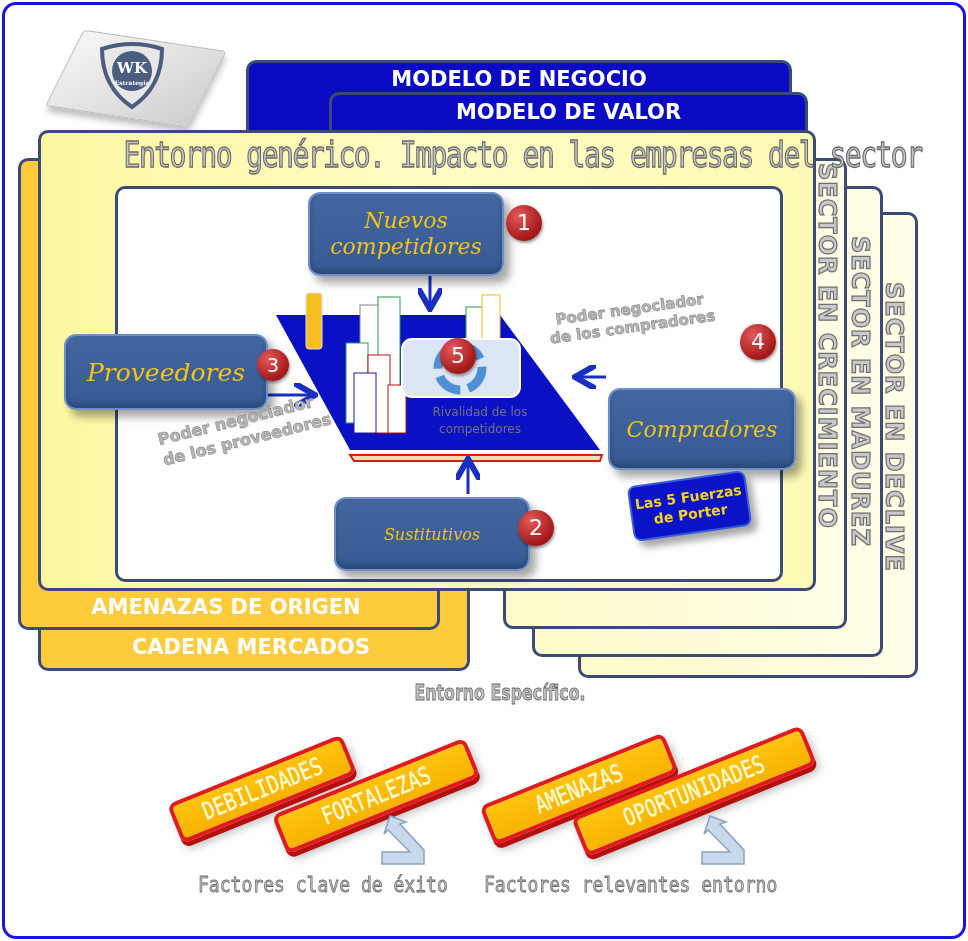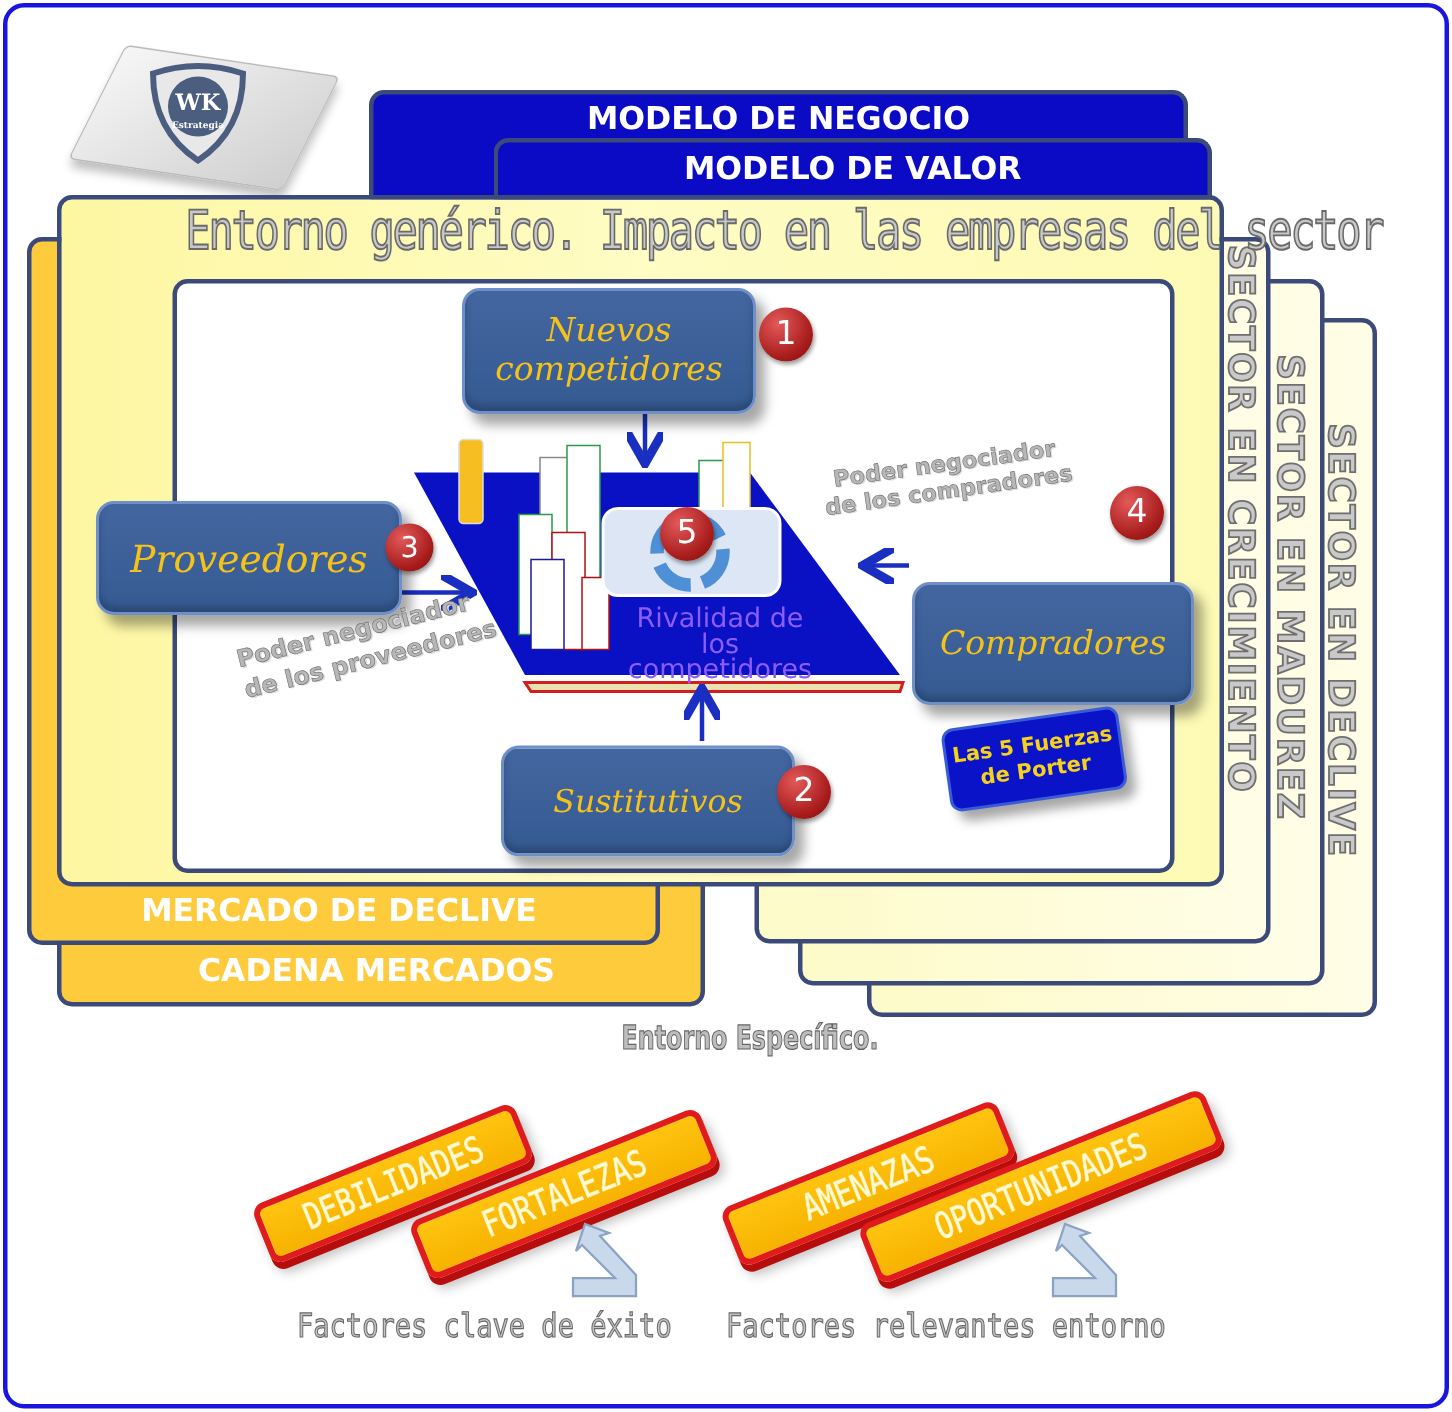--- a/index.html
+++ b/index.html
@@ -35,21 +35,21 @@
   .title-generico { left:38px; top:134px; width:778px; text-align:center; font-family:"DejaVu Sans Mono", monospace; font-size:36px; color:#c8c8c8; -webkit-text-stroke:1.3px #6a6a6a; transform:scaleX(0.78); transform-origin:center; letter-spacing:-2px; white-space:nowrap; }
 
   
   .inner { left:115px; top:186px; width:662px; height:390px; background:#fff; border:3px solid #3b4a78; border-radius:10px; }
 
   
   .force { background:linear-gradient(180deg,#4466a0,#355a92); border:2px solid #6f8fc8; border-radius:12px; box-shadow:6px 7px 8px rgba(0,0,0,0.35), inset 0 -4px 5px rgba(0,0,0,0.2); color:#f5c218; font-family:"DejaVu Serif", serif; font-style:italic; text-align:center; display:flex; align-items:center; justify-content:center; }
   .f-nuevos { left:308px; top:192px; width:192px; height:80px; font-size:22px; line-height:26px; }
   .f-prov { left:64px; top:334px; width:200px; height:72px; font-size:25px; }
   .f-comp { left:608px; top:388px; width:184px; height:78px; font-size:22px; }
-  .f-sust { left:334px; top:497px; width:192px; height:70px; font-size:21px; }
+  .f-sust { left:334px; top:497px; width:192px; height:70px; font-size:16px; }
 
   .badge { width:36px; height:36px; border-radius:50%; background:radial-gradient(circle at 35% 30%,#e35a5a,#a81c1c 65%,#7a0f0f); color:#fff; font-family:"DejaVu Sans", sans-serif; font-size:22px; text-align:center; line-height:36px; box-shadow:1px 2px 3px rgba(0,0,0,0.4); }
 
   .grey-label { font-family:"DejaVu Sans", sans-serif; font-size:15px; color:#b7b7b7; -webkit-text-stroke:0.4px #6f6f6f; font-weight:bold; line-height:18px; text-shadow:1px 1px 0 #ddd; }
 
   
   .entorno-esp { left:380px; top:680px; width:240px; text-align:center; font-family:"DejaVu Sans", sans-serif; font-weight:bold; font-size:22px; color:#bdbdbd; -webkit-text-stroke:0.8px #666; transform:scaleX(0.72); }
   .swot { background:linear-gradient(180deg,#ffc410,#f7b200); border:4px solid #e01b1b; border-radius:8px; box-shadow:0 5px 0 #b80d0d, 2px 8px 8px rgba(0,0,0,0.25); color:#fffbe0; font-family:"DejaVu Sans Mono", monospace; font-size:24px; text-align:center; line-height:34px; letter-spacing:0; transform:rotate(-22deg); -webkit-text-stroke:0.6px #fff3b0; }
   .swot span { display:inline-block; transform:scaleX(0.8); }
   .factor { font-family:"DejaVu Sans Mono", monospace; font-size:22px; color:#c4c4c4; -webkit-text-stroke:0.8px #6a6a6a; transform:scaleX(0.82); transform-origin:left; white-space:nowrap; }
@@ -75,21 +75,21 @@
 <div class="abs sector sector-c3"></div>
 <div class="abs sector sector-c2"></div>
 <div class="abs sector sector-c1"></div>
 <div class="abs vert" style="left:813px; top:163px;">SECTOR EN CRECIMIENTO</div>
 <div class="abs vert" style="left:846px; top:236px;">SECTOR EN MADUREZ</div>
 <div class="abs vert" style="left:880px; top:282px;">SECTOR EN DECLIVE</div>
 
 <div class="abs mercado otros"></div>
 <div class="abs mercado origen"></div>
 <div class="abs mercado otros-label" style="background:none;border:none;">CADENA MERCADOS</div>
-<div class="abs mercado origen-label" style="background:none;border:none;">MERCADO DE DECLIVE</div>
+<div class="abs mercado origen-label" style="background:none;border:none;">AMENAZAS DE ORIGEN</div>
 
 <div class="abs generico"></div>
 <div class="abs title-generico">Entorno genérico. Impacto en las empresas del sector</div>
 
 <div class="abs inner"></div>
 
 <svg class="abs" style="left:270px; top:285px;" width="340" height="180">
   <polygon points="80,170 332,170 330,176 84,176" fill="#e8e2b0" stroke="#d21e1e" stroke-width="2"></polygon>
   <polygon points="6,30 230,30 330,165 80,165" fill="#0a10c4"></polygon>
   <rect x="36" y="8" width="16" height="56" rx="3" fill="#f7be22" stroke="#ddd"></rect>
@@ -104,21 +104,21 @@
   </g>
   <g>
     <rect x="196" y="22" width="18" height="36" fill="#fff" stroke="#2a9a4a"></rect>
     <rect x="212" y="10" width="18" height="48" fill="#fff" stroke="#e6c020"></rect>
   </g>
 
   <rect x="132" y="54" width="118" height="58" rx="10" fill="#dde6f4" stroke="#fff" stroke-width="2"></rect>
   <circle cx="190" cy="83" r="22" fill="none" stroke="#4f8fd6" stroke-width="9" stroke-dasharray="26 8"></circle>
 </svg>
 <div class="abs badge" style="left:440px; top:338px;">5</div>
-<div class="abs" style="left:410px; top:404px; width:140px; text-align:center; color:#8b5cf6; font-size:18px; line-height:17px; font-family:'DejaVu Sans', sans-serif;">
+<div class="abs" style="left:410px; top:404px; width:140px; text-align:center; color:#737373; font-size:12px; line-height:17px; font-family:'DejaVu Sans', sans-serif;">
   <div>Rivalidad de los</div>
   <div>competidores</div>
 </div>
 
 <svg class="abs" style="left:0; top:0; pointer-events:none;" width="968" height="941">
   <defs>
     <marker id="ah" markerWidth="8" markerHeight="8" refX="6" refY="4" orient="auto">
       <path d="M0,0 L7,4 L0,8" fill="none" stroke="#1a2fc2" stroke-width="2"></path>
     </marker>
   </defs>

